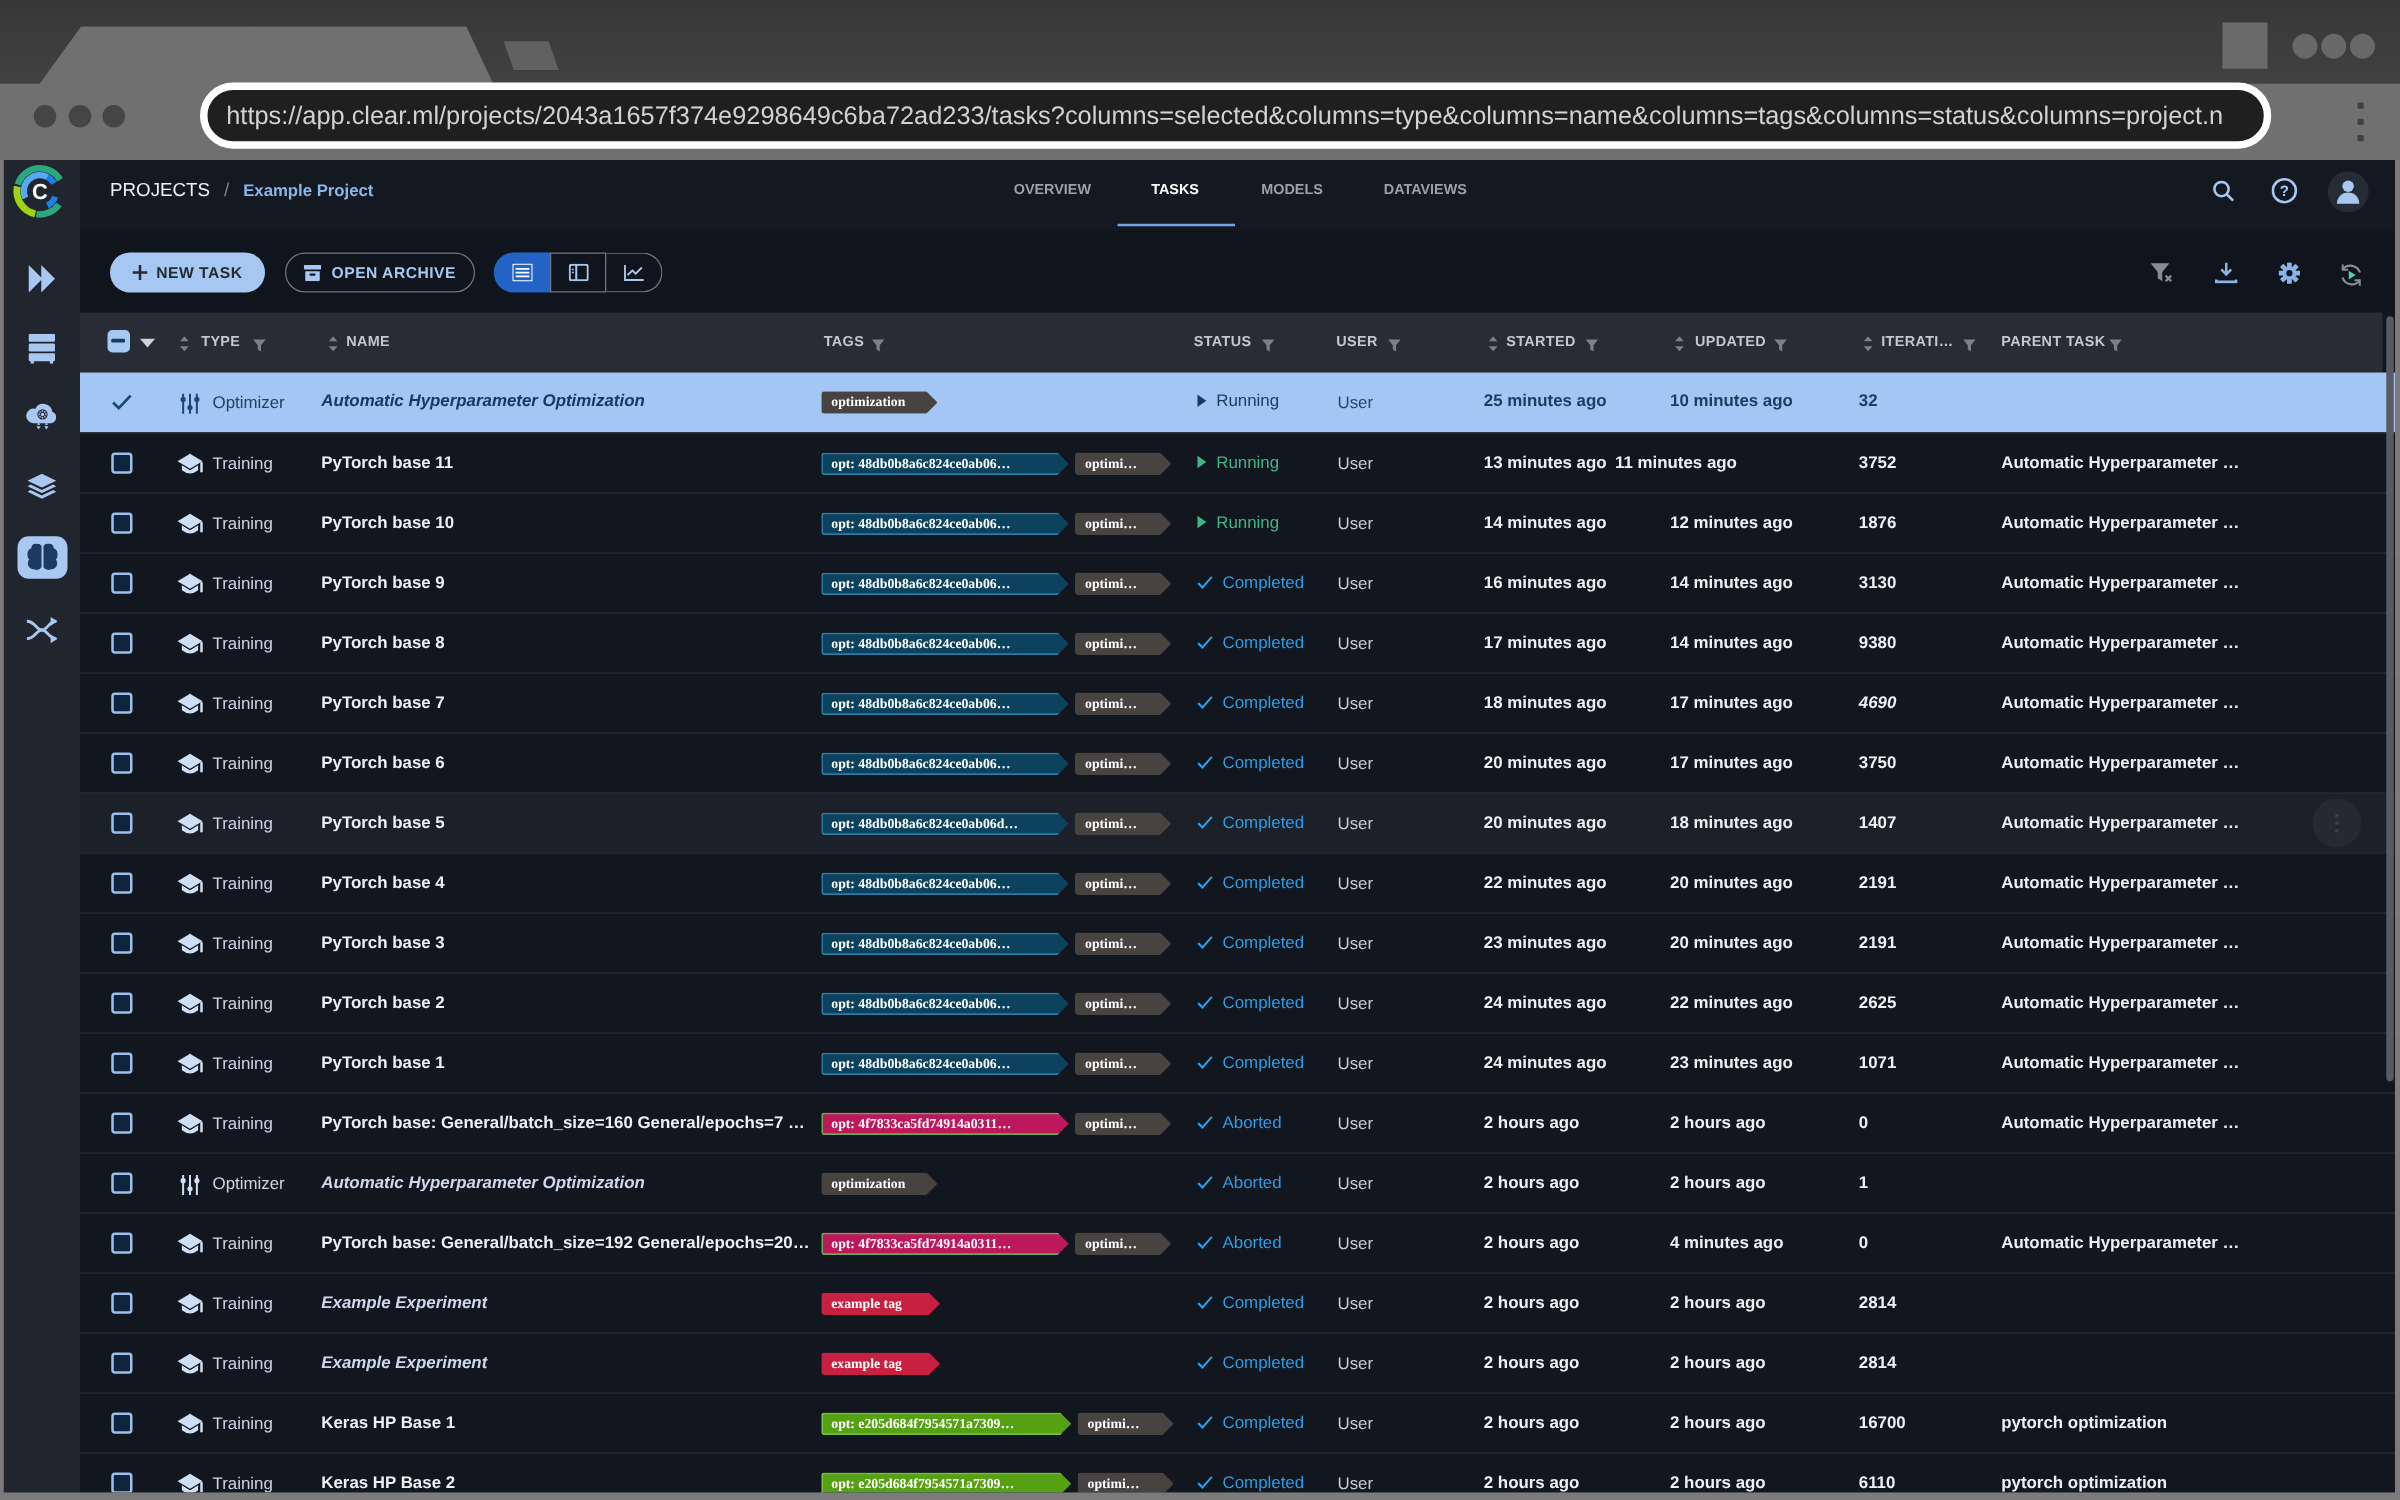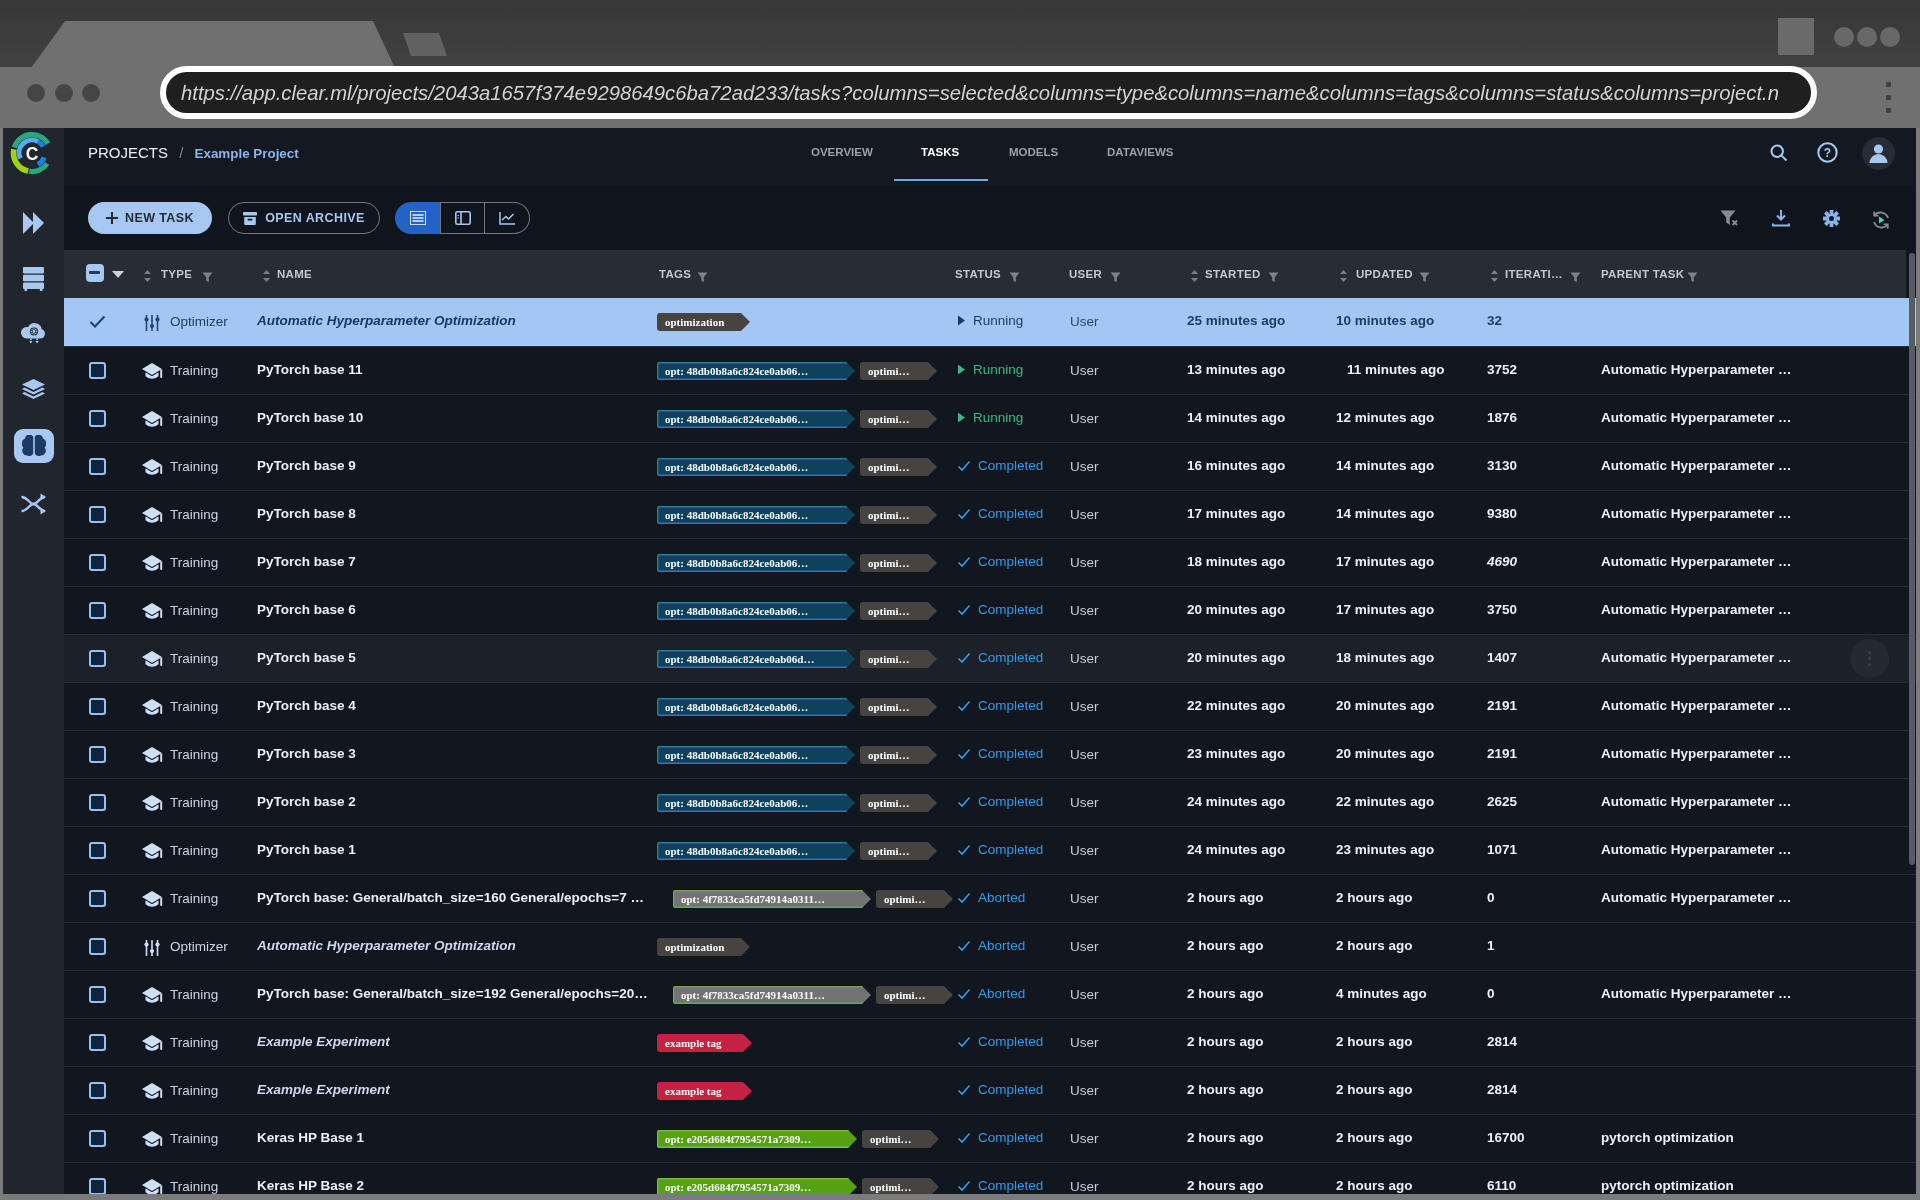--- a/index.html
+++ b/index.html
@@ -11,21 +11,21 @@
 .tab { position:absolute; left:31px; top:21px; width:364px; height:47px;
   background:#707070; clip-path:polygon(34px 0, 342px 0, 364px 47px, 0 47px); }
 .chrome .bar { position:absolute; left:0; top:67px; width:1920px; height:61px; background:#707070; }
 .para { position:absolute; left:403px; top:33px; width:36px; height:23px; background:#616161;
   transform:skewX(19deg); transform-origin:top left; }
 .sq { position:absolute; left:1778px; top:18px; width:36px; height:37px; background:#6a6a6a; }
 .ccirc { position:absolute; width:20px; height:20px; border-radius:50%; background:#686868; top:27px; }
 .dot { position:absolute; width:18px; height:18px; border-radius:50%; background:#454545; top:84px; }
 .urlbar { position:absolute; left:160px; top:66px; width:1657px; height:53px; background:#1f1f1f;
   border:6.5px solid #ffffff; border-radius:28px; color:#d2d2d2; font-size:20.3px;
-  line-height:43px; padding-left:15px; white-space:nowrap; overflow:hidden;font-style:italic; }
+  line-height:43px; padding-left:15px; white-space:nowrap; overflow:hidden; }
 .vdots { position:absolute; left:1886px; top:82px; width:5px; height:32px; }
 .vdots span { position:absolute; left:0; width:5px; height:5px; background:#414141; border-radius:1px; }
 
 
 .wl { position:absolute; left:0; top:128px; width:3px; bottom:0; background:#7b7b7b; }
 .wr { position:absolute; left:1916px; top:128px; width:4px; bottom:0; background:#7b7b7b; }
 .wb { position:absolute; left:0; top:1194px; width:1920px; height:6px; background:#7b7b7b; }
 
 
 .app { position:absolute; left:3px; top:128px; width:1913px; height:1066px; background:#12161e; overflow:hidden; }
@@ -78,21 +78,21 @@
 .tname { left:193px; top:15px; font-size:13.5px; font-weight:bold; color:#edf0f5; white-space:nowrap; max-width:392px; overflow:hidden; }
 .tname.it { font-style:italic; color:#cdd9ec; }
 .tname.seln { font-style:italic; color:#173a63; }
 .tags { left:593px; top:15px; height:18px; display:flex; gap:5px; }
 .pill { display:inline-block; height:18px; line-height:18px; font-size:11px; font-weight:bold; color:#fff;
   padding-left:8px; white-space:nowrap; overflow:hidden;
   clip-path:polygon(0 0, calc(100% - 9px) 0, 100% 50%, calc(100% - 9px) 100%, 0 100%);
   border-radius:3px 0 0 3px;font-family:Liberation Serif, serif; }
 .pill.blue { background:#0d425e; box-shadow:inset 0 1.4px 0 #2b7ba3, inset 0 -1.4px 0 #2b7ba3, inset 1.4px 0 0 #2b7ba3; }
 .pill.gray { background:#474340; }
-.pill.green1 { background:#737373; box-shadow:inset 0 1.4px 0 #69aa55, inset 0 -1.4px 0 #69aa55, inset 1.4px 0 0 #69aa55;margin-left:16px; }
+.pill.green1 { background:#be185d; box-shadow:inset 0 1.4px 0 #69aa55, inset 0 -1.4px 0 #69aa55, inset 1.4px 0 0 #69aa55; }
 .pill.green2 { background:#55a013; box-shadow:inset 0 1.4px 0 #78bd3f, inset 0 -1.4px 0 #78bd3f, inset 1.4px 0 0 #78bd3f; }
 .pill.red { background:#c72040; }
 .st { left:893px; top:15px; display:flex; align-items:center; gap:7px; font-size:13.5px; }
 .stic { display:flex; align-items:center; }
 .user { left:1006px; top:16px; font-size:13.5px; color:#c7ccd6; }
 .cell { top:15px; font-size:13.5px; white-space:nowrap; }
 .bold { font-weight:bold; color:#edf0f5; }
 .ghost { left:1786px; top:4px; width:39px; height:39px; border-radius:50%; background:rgba(205,215,228,0.055); }
 .ghost::after { content:""; position:absolute; left:18px; top:12px; width:3px; height:3px; border-radius:50%; background:#39404c; box-shadow:0 6px 0 #39404c, 0 12px 0 #39404c; }
 
@@ -382,21 +382,21 @@
         <span class="st">
           <span class="stic">
             <svg width="9" height="11" viewBox="0 0 9 11">
               <path d="M1 0.5 L8 5.5 L1 10.5 Z" fill="#3eb586"></path>
             </svg>
           </span>
           <span style="color:#3eb586">Running</span>
         </span>
         <span class="user">User</span>
         <span class="cell bold" style="left:1123px;">13 minutes ago</span>
-        <span class="cell bold" style="left:1283px;">11 minutes ago</span>
+        <span class="cell bold" style="left:1228px;">11 minutes ago</span>
         <span class="cell bold" style="left:1423px;">3752</span>
         <span class="cell bold" style="left:1537px;">Automatic Hyperparameter …</span>
       </div>
 <div class="row" style="top:266px">
         <span class="cb"></span>
         <span class="icwrap">
           <svg class="ticon" width="22" height="20" viewBox="0 0 22 20">
             <path d="M11 1 L21 7 L11 13 L1 7 Z" fill="#cfe0f6"></path>
             <path d="M4.5 10.2 L4.5 14.2 Q11 19.3 17.5 14.2 L17.5 10.2 L11 14.2 Z" fill="#cfe0f6"></path>
             <rect x="19.2" y="7.5" width="2" height="8.5" rx="1" fill="#cfe0f6"></rect>

